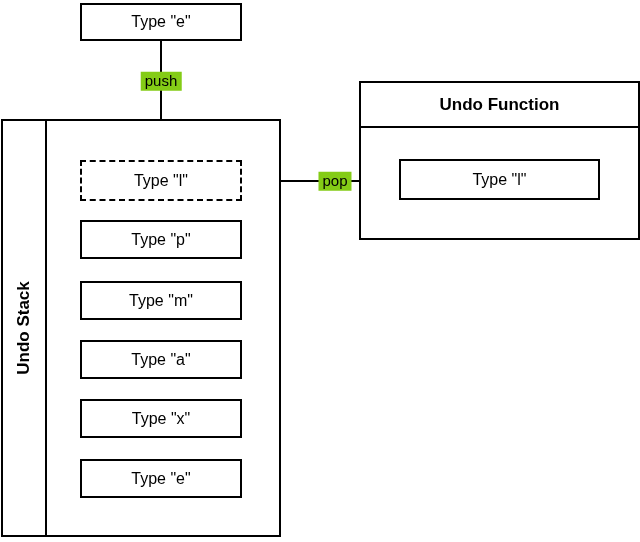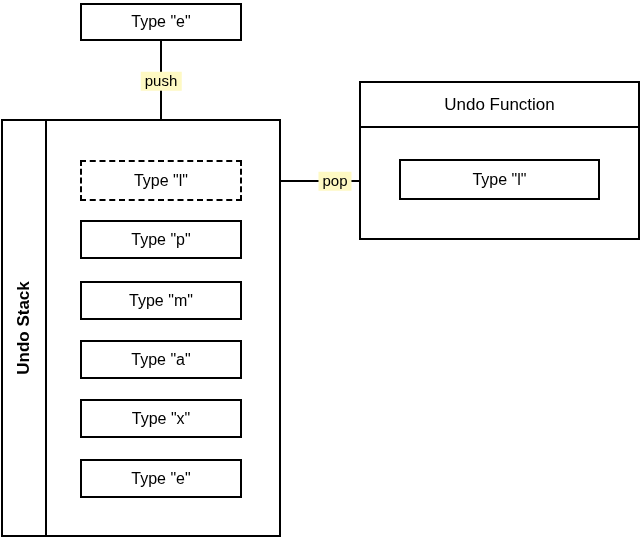--- a/index.html
+++ b/index.html
@@ -70,34 +70,34 @@
   }
   .func-header {
     position: absolute;
     box-sizing: border-box;
     left: 0; top: 0; width: 100%; height: 45px;
     border-bottom: 2px solid #000000;
     display: flex;
     align-items: center;
     justify-content: center;
     font-size: 17px;
-    font-weight: normal;
+    font-weight: bold;
   }
   .func-item     { left: 399px; top: 159px; width: 201px; height: 41px; }
   
   .arrows {
     position: absolute;
     left: 0; top: 0; width: 640px; height: 542px;
     pointer-events: none;
   }
   
   .edge-label {
     position: absolute;
     transform: translate(-50%, -50%);
-    background: #fef9c3;
+    background: #84cc16;
     padding: 1px 4px;
     font-size: 15px;
     line-height: 1.1;
     white-space: nowrap;
   }
   .push-label { left: 161px; top: 81px; }
   .pop-label  { left: 335px; top: 181px; }
 </style>
 </head>
 <body>

